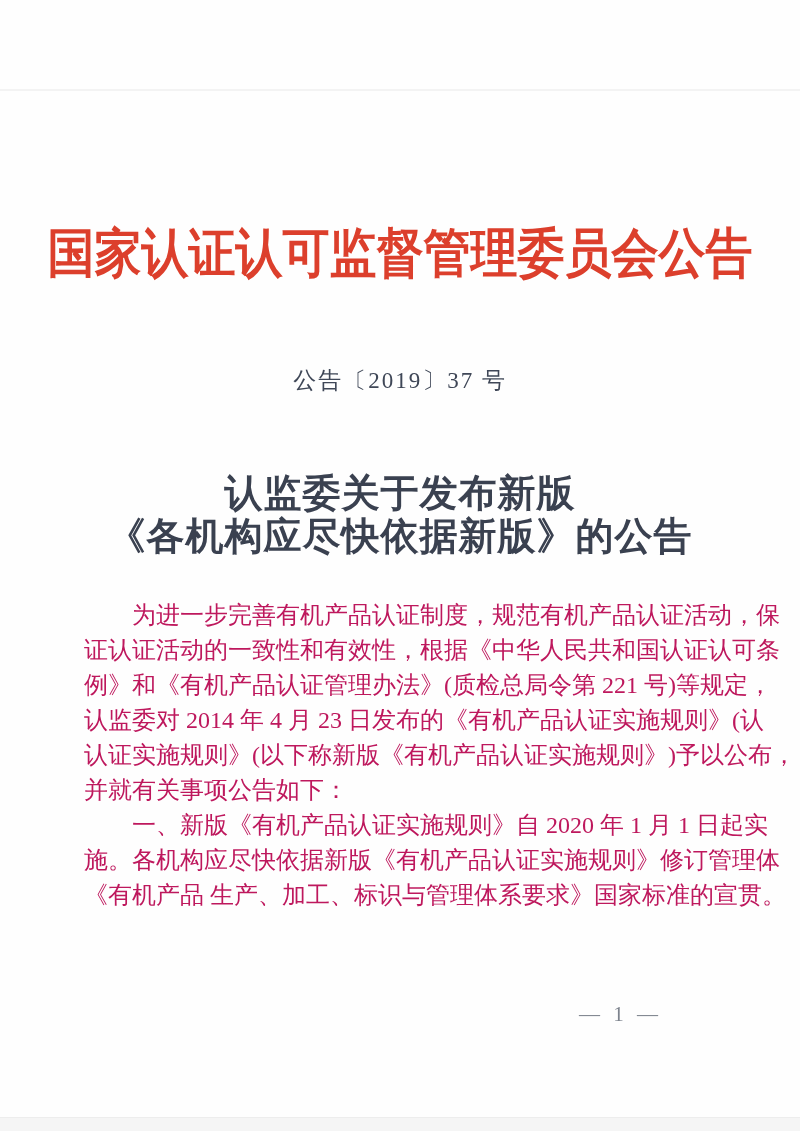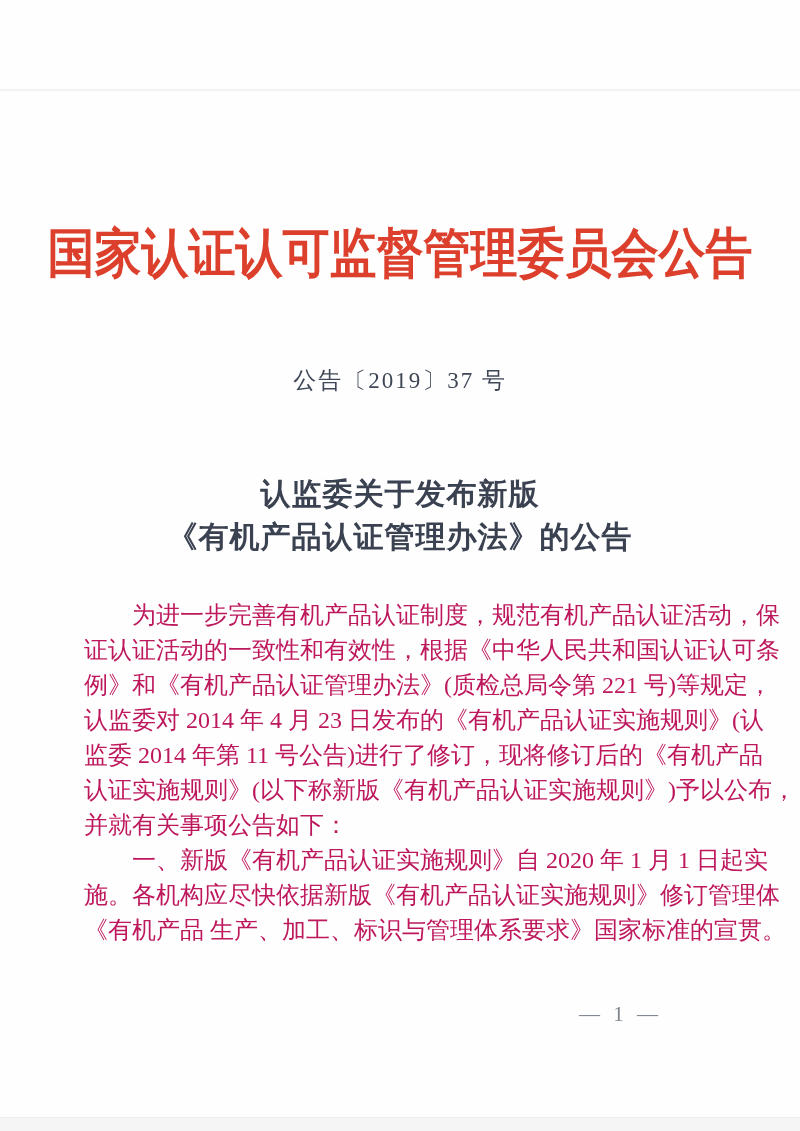--- a/index.html
+++ b/index.html
@@ -46,21 +46,21 @@
     text-align: center;
     font-size: 23px;
     color: #3f4757;
     letter-spacing: 2px;
   }
   .doc-heading {
     position: absolute;
     top: 472px; left: 0;
     width: 100%;
     text-align: center;
-    font-size: 30px;
+    font-size: 38px;
     font-weight: bold;
     color: #3a4150;
     line-height: 43px;
     letter-spacing: 1px;
   }
   .doc-body {
     position: absolute;
     top: 598px;
     left: 84px;
     width: 632px;
@@ -97,29 +97,28 @@
 <div class="page">
 
   <div class="scan-crease"></div>
 
   <div class="doc-title">国家认证认可监督管理委员会公告</div>
 
   <div class="doc-number">公告〔2019〕37 号</div>
 
   <div class="doc-heading">
     <div>认监委关于发布新版</div>
-    <div>《有机产品认证管理办法》的公告</div>
+    <div>《各机构应尽快依据新版》的公告</div>
   </div>
 
   <div class="doc-body">
     <div class="body-line indent">为进一步完善有机产品认证制度，规范有机产品认证活动，保</div>
     <div class="body-line">证认证活动的一致性和有效性，根据《中华人民共和国认证认可条</div>
     <div class="body-line">例》和《有机产品认证管理办法》(质检总局令第 221 号)等规定，</div>
     <div class="body-line">认监委对 2014 年 4 月 23 日发布的《有机产品认证实施规则》(认</div>
-    <div class="body-line">监委 2014 年第 11 号公告)进行了修订，现将修订后的《有机产品</div>
     <div class="body-line">认证实施规则》(以下称新版《有机产品认证实施规则》)予以公布，</div>
     <div class="body-line no-justify">并就有关事项公告如下：</div>
     <div class="body-line indent">一、新版《有机产品认证实施规则》自 2020 年 1 月 1 日起实</div>
     <div class="body-line">施。各机构应尽快依据新版《有机产品认证实施规则》修订管理体</div>
     <div class="body-line">《有机产品 生产、加工、标识与管理体系要求》国家标准的宣贯。</div>
   </div>
 
   <div class="page-number">— 1 —</div>
 
   <div class="paper-bottom-edge"></div>

